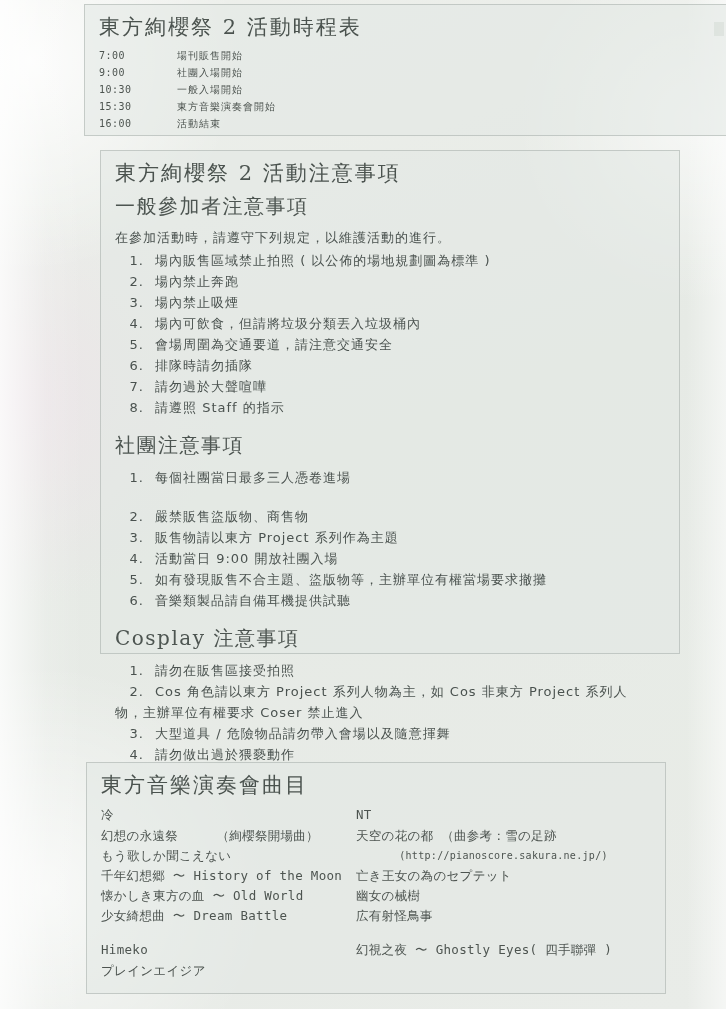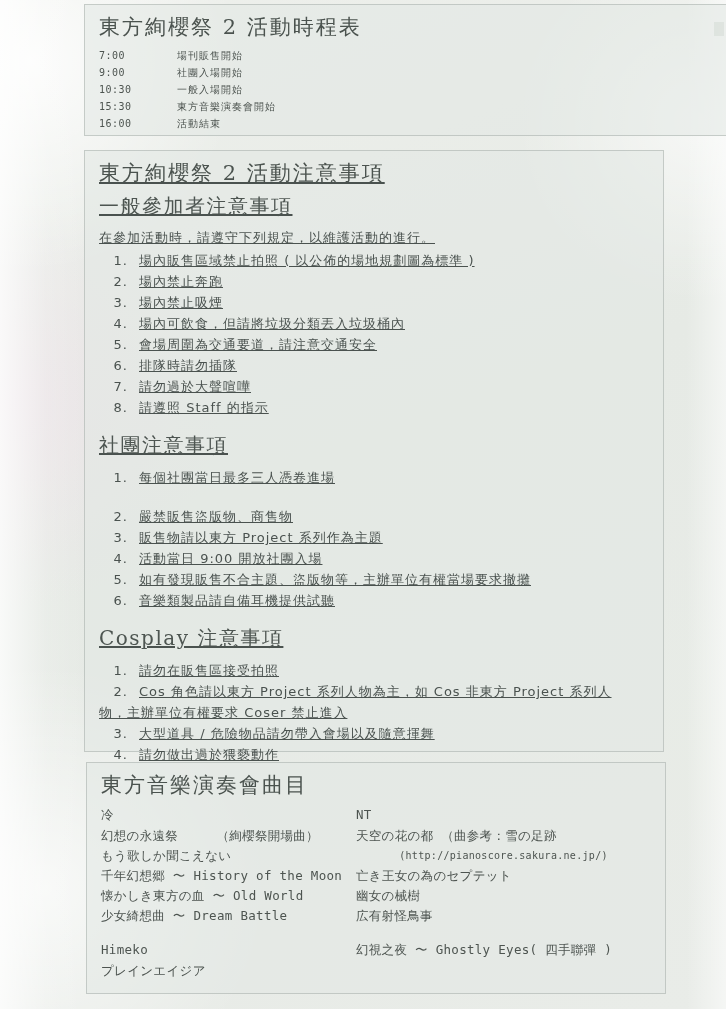--- a/index.html
+++ b/index.html
@@ -176,21 +176,21 @@
         <div class="sched-time">15:30</div>
         <div class="sched-label">東方音樂演奏會開始</div>
       </div>
       <div class="sched-row">
         <div class="sched-time">16:00</div>
         <div class="sched-label">活動結束</div>
       </div>
     </div>
   </div>
 
-  <div class="panel" style="left:84px; top:150px; width:580px; height:602px;text-decoration:underline;">
+  <div class="panel" style="left:100px; top:150px; width:580px; height:504px;">
     <div class="panel-inner">
       <h2 class="section-title">東方絢櫻祭 2 活動注意事項</h2>
 
       <h3 class="sub-title" style="margin-top:4px;">一般參加者注意事項</h3>
 
       <p class="intro-line">在參加活動時，請遵守下列規定，以維護活動的進行。</p>
 
       <ol class="rules">
         <li>場內販售區域禁止拍照 ( 以公佈的場地規劃圖為標準 )</li>
         <li>場內禁止奔跑</li>

